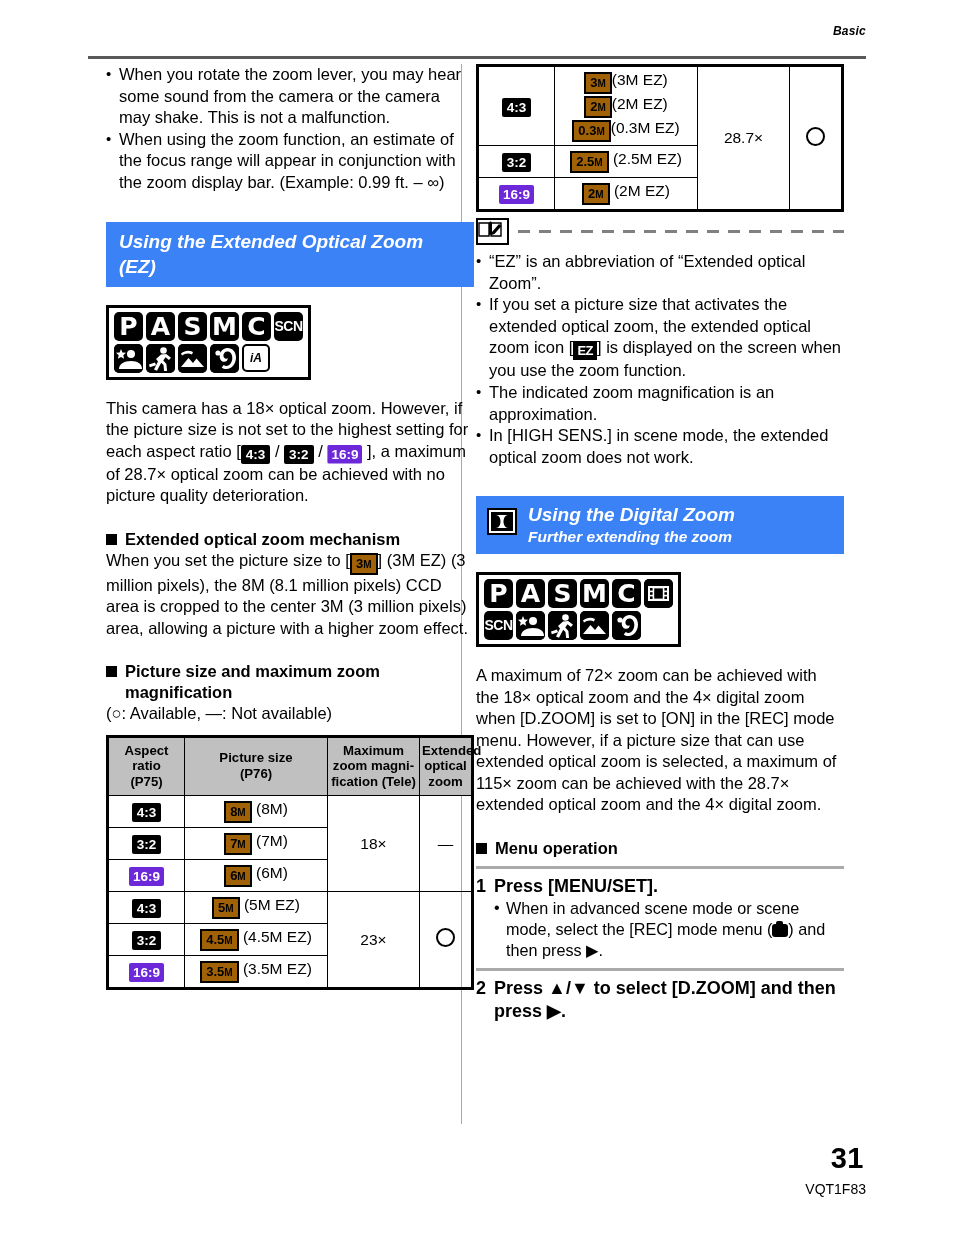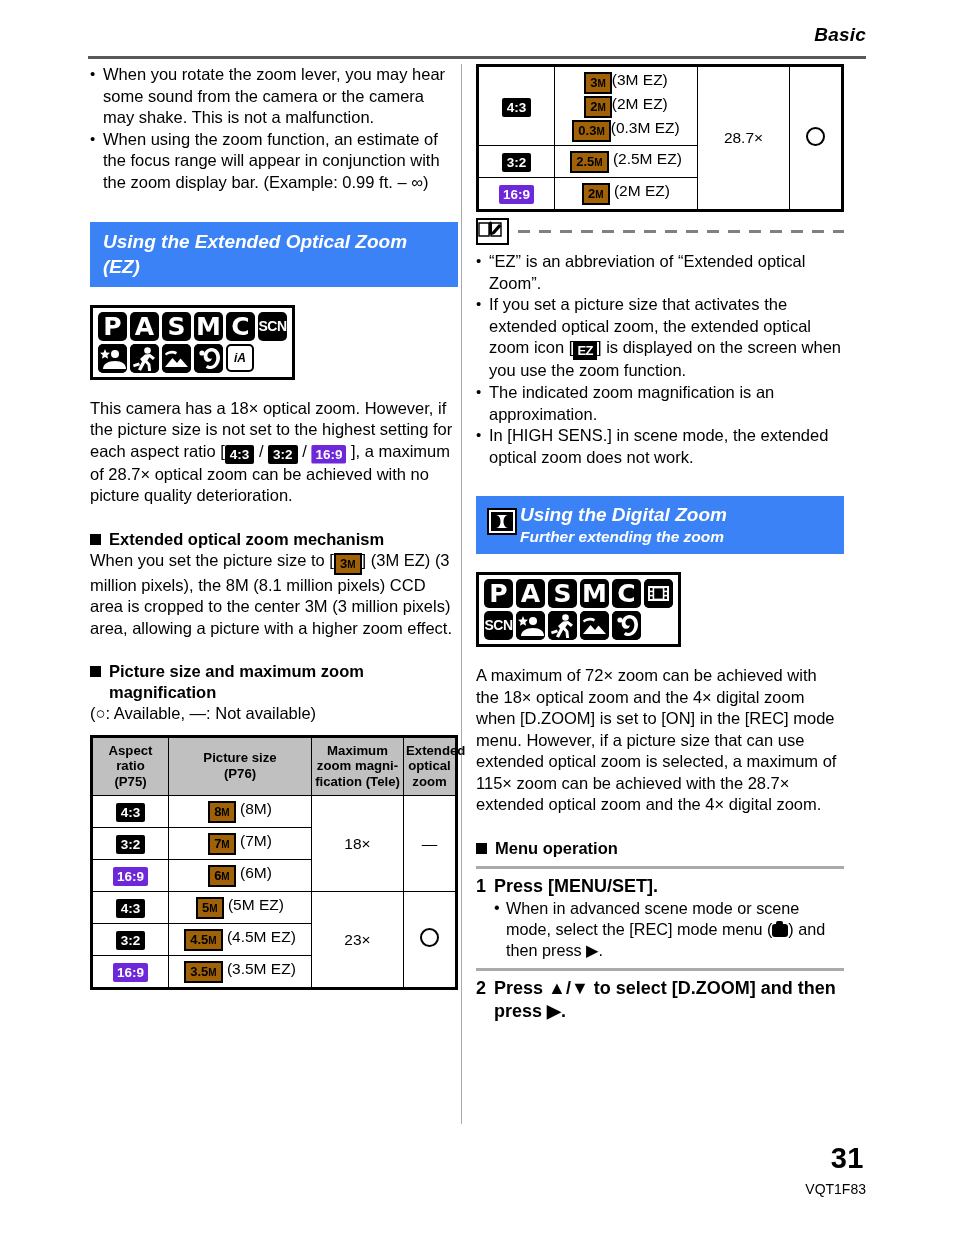--- a/index.html
+++ b/index.html
@@ -20,39 +20,39 @@
     left: 0; top: 0;
     width: 954px;
     height: 1235px;
   }
   
   .running-head {
     position: absolute;
     right: 88px;
     top: 24px;
     font-style: italic;
-    font-size: 19px;
+    font-size: 12px;
     font-weight: bold;
     letter-spacing: .2px;
   }
   .head-rule {
     position: absolute;
     left: 88px;
     top: 56px;
     width: 778px;
     height: 3px;
     background: #595959;
   }
   
   .col {
     position: absolute;
     top: 64px;
     width: 368px;
   }
-  .col-left  { left: 90px; }
+  .col-left  { left: 106px; }
   .col-right { left: 476px; }
   .col-divider {
     position: absolute;
     left: 461px;
     top: 64px;
     width: 1px;
     height: 1060px;
     background: #aaaaaa;
   }
   
@@ -87,21 +87,21 @@
     font-style: italic;
     font-weight: bold;
     font-size: 19px;
     line-height: 25px;
     padding: 7px 12px 8px 13px;
     box-sizing: border-box;
   }
   .banner.with-icon {
     display: flex;
     align-items: center;
-    gap: 3px;
+    gap: 11px;
     padding: 6px 12px 7px 11px;
   }
   .banner .b-title { font-size: 19px; }
   .banner .b-sub {
     font-size: 15.5px;
     line-height: 20px;
   }
   
   .modebox {
     border: 3px solid #000;

